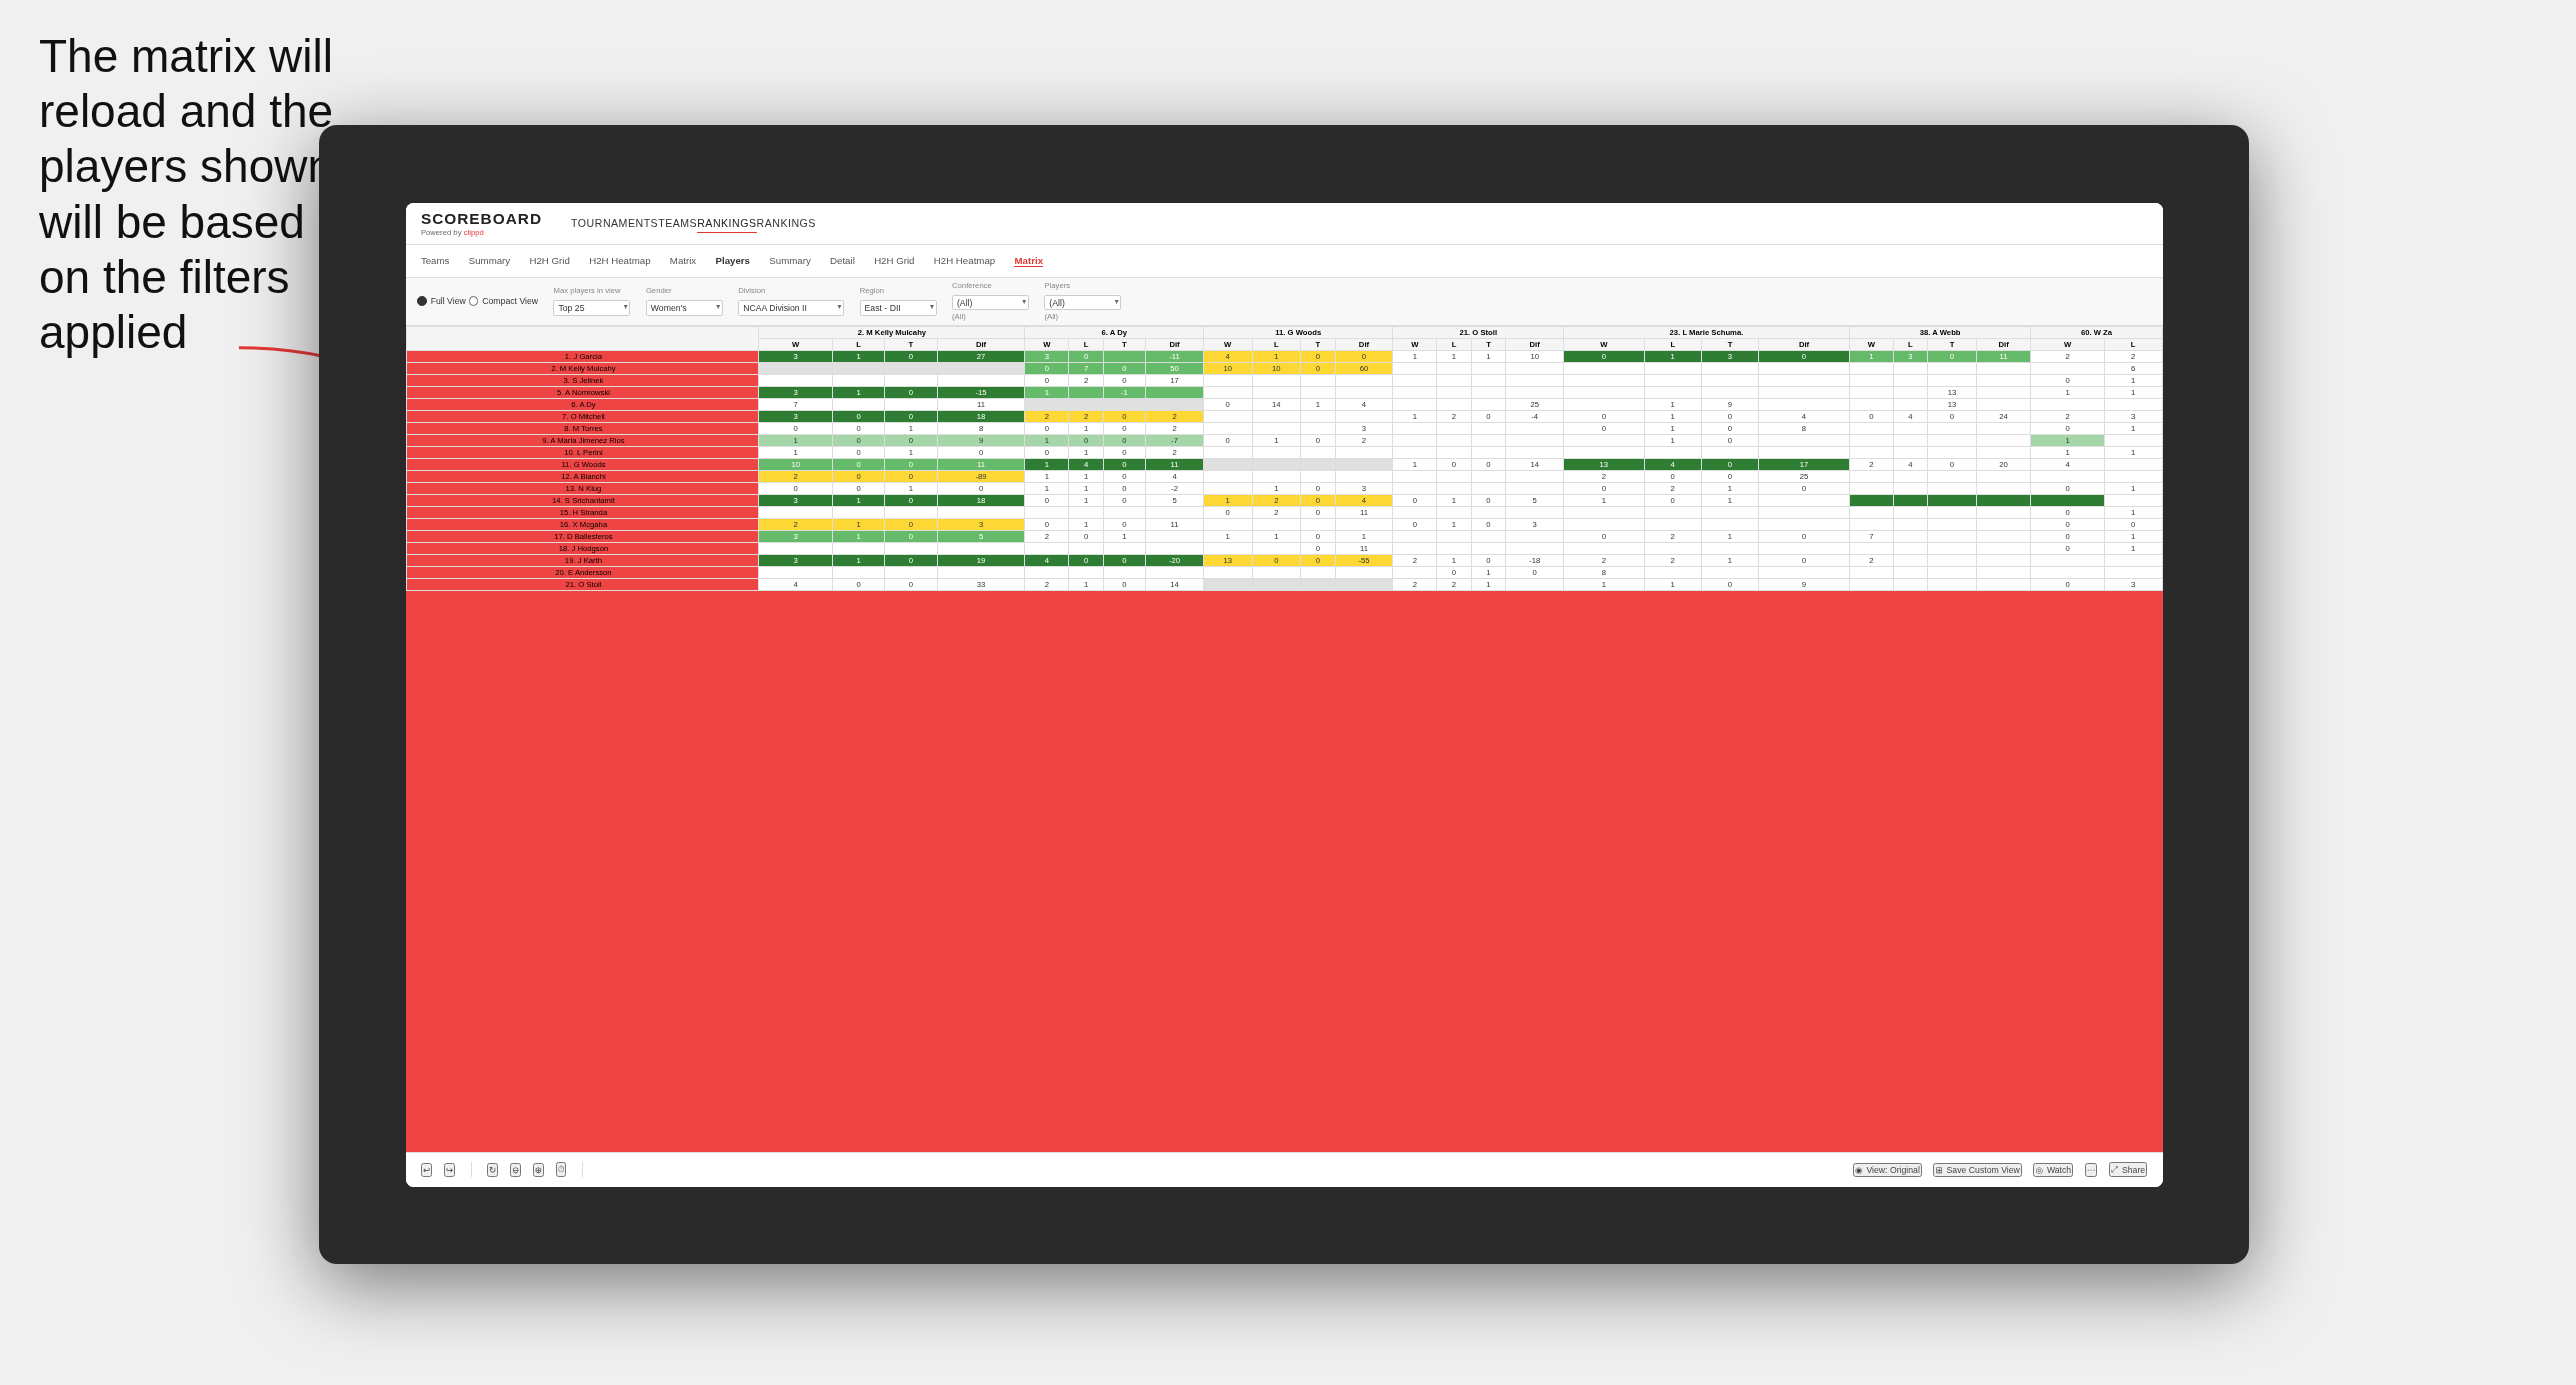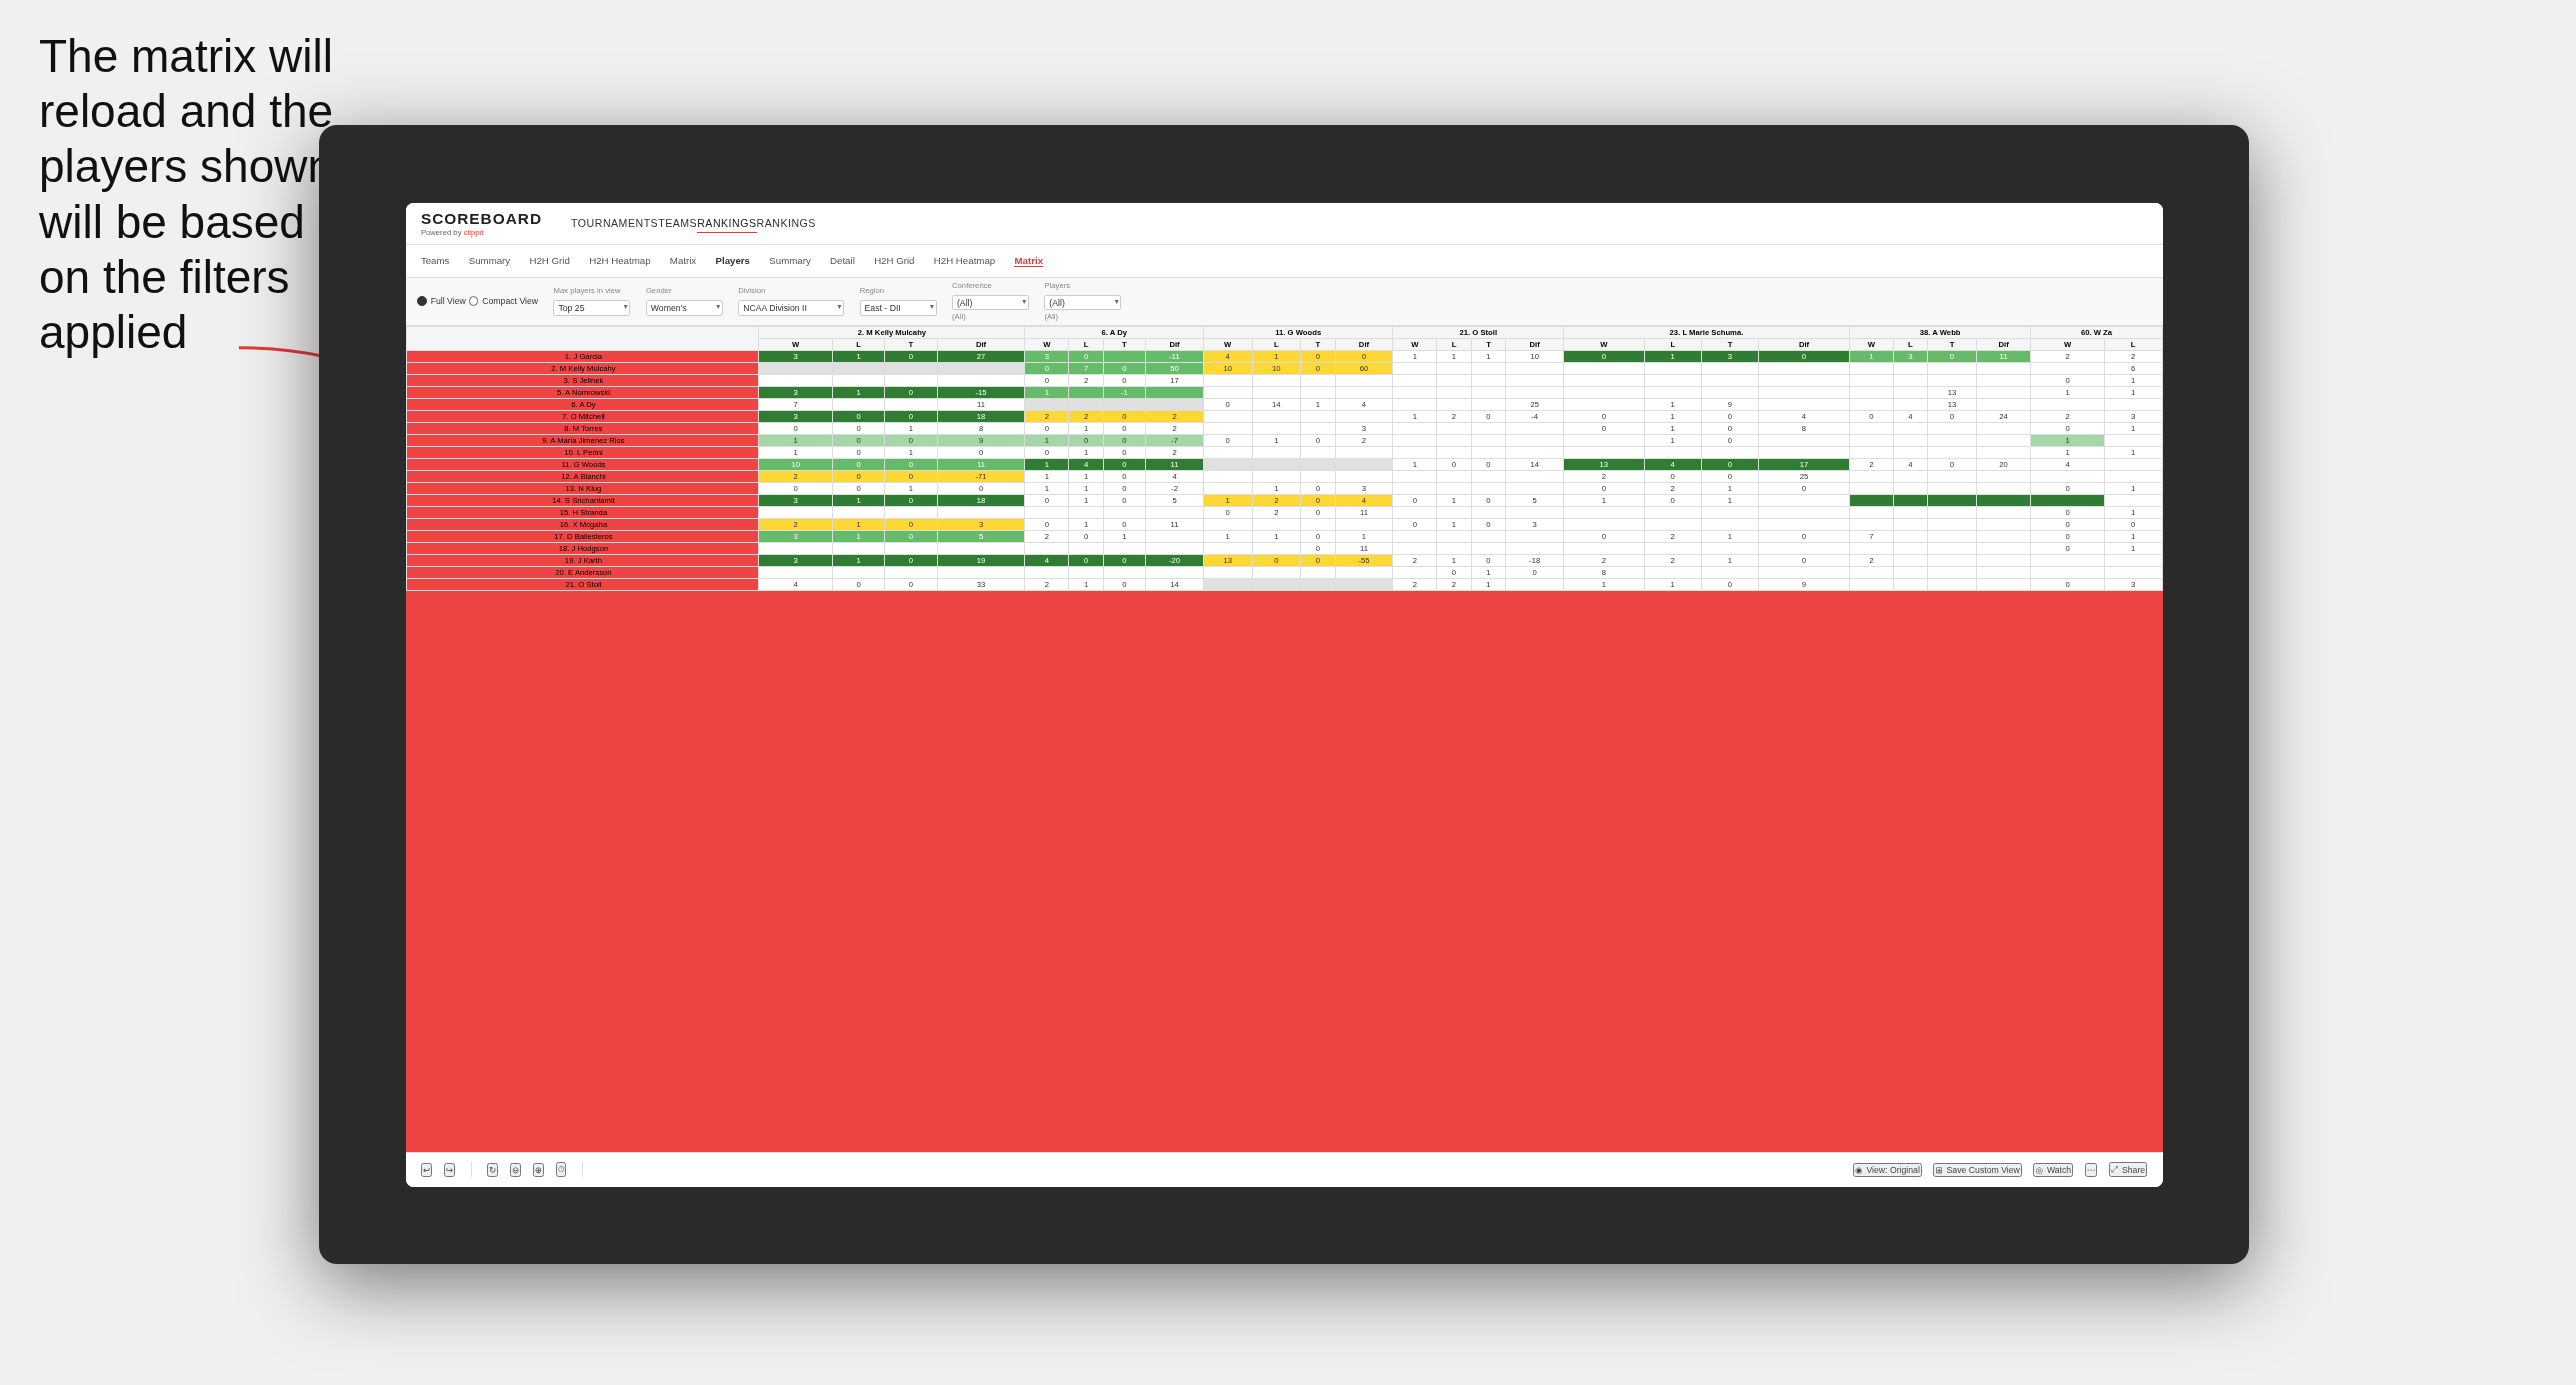--- a/index.html
+++ b/index.html
@@ -753,21 +753,21 @@
               <td class="cell-white">20</td>
             <td class="cell-white">4</td>
               <td class="cell-white"></td>
           </tr>
 
           <tr>
             <td class="player-name-col">12. A Bianchi</td>
             <td class="cell-yellow">2</td>
               <td class="cell-yellow">0</td>
               <td class="cell-yellow">0</td>
-              <td class="cell-yellow">-71</td>
+              <td class="cell-yellow">-89</td>
             <td class="cell-white">1</td>
               <td class="cell-white">1</td>
               <td class="cell-white">0</td>
               <td class="cell-white">4</td>
             <td class="cell-white"></td>
               <td class="cell-white"></td>
               <td class="cell-white"></td>
               <td class="cell-white"></td>
             <td class="cell-white"></td>
               <td class="cell-white"></td>

